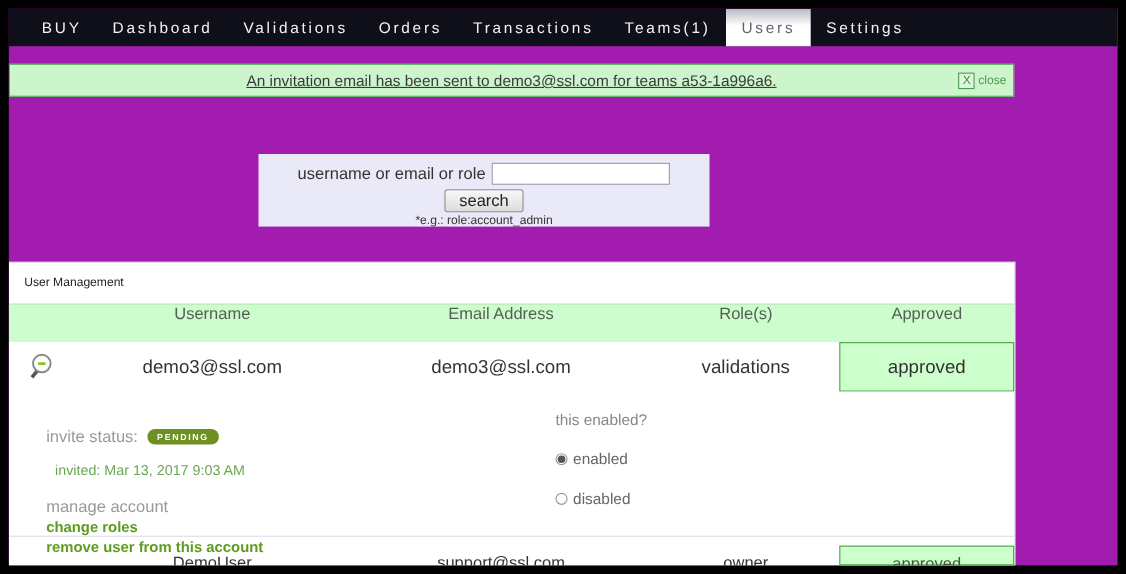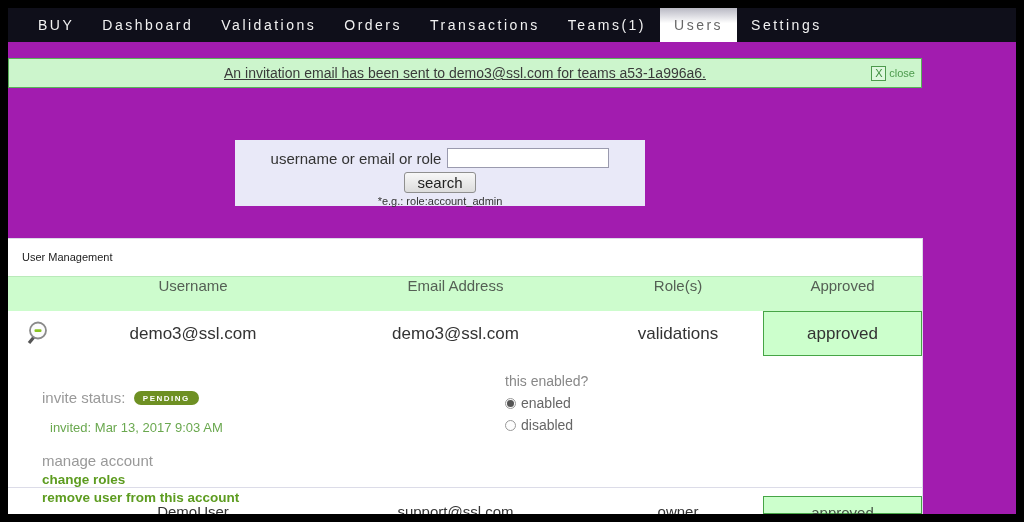--- a/index.html
+++ b/index.html
@@ -94,21 +94,21 @@
   .lbl-gray { font-size:15px; color:#999; }
   .badge {
     display:inline-block; background:#6e9023; color:#fff; font-size:8px; font-weight:bold;
     letter-spacing:1.5px; padding:3px 9px 2px; border-radius:8px; vertical-align:2px; margin-left:4px;
   }
   .invited { font-size:13px; color:#6aa84f; margin:13px 0 0 8px; }
   .manage { margin-top:17px; }
   .glink { display:block; font-size:13.5px; font-weight:bold; color:#5d9c20; margin-top:3px; cursor:pointer; text-decoration:none; }
   .detail-right { position:absolute; left:497px; top:17px; }
   .ulabel { font-size:14px; color:#888; }
-  .radio-row { display:flex; align-items:center; gap:5px; margin-top:6px; cursor:pointer; }
+  .radio-row { display:flex; align-items:center; gap:5px; margin-top:20px; cursor:pointer; }
   .radio {
     width:11px; height:11px; border-radius:50%; border:1px solid #999; background:#fdfdfd;
     display:inline-flex; align-items:center; justify-content:center; flex:none;
   }
   .radio.selected::after { content:""; width:7px; height:7px; border-radius:50%; background:#555; }
   .radio-label { font-size:14px; color:#666; }
   
   .trow2 { display:flex; height:26px; align-items:stretch; background:#fff; }
   .trow2 .txt { font-size:15px; color:#333; padding-top:15px; }
   .trow2 .cell-approved2 {

